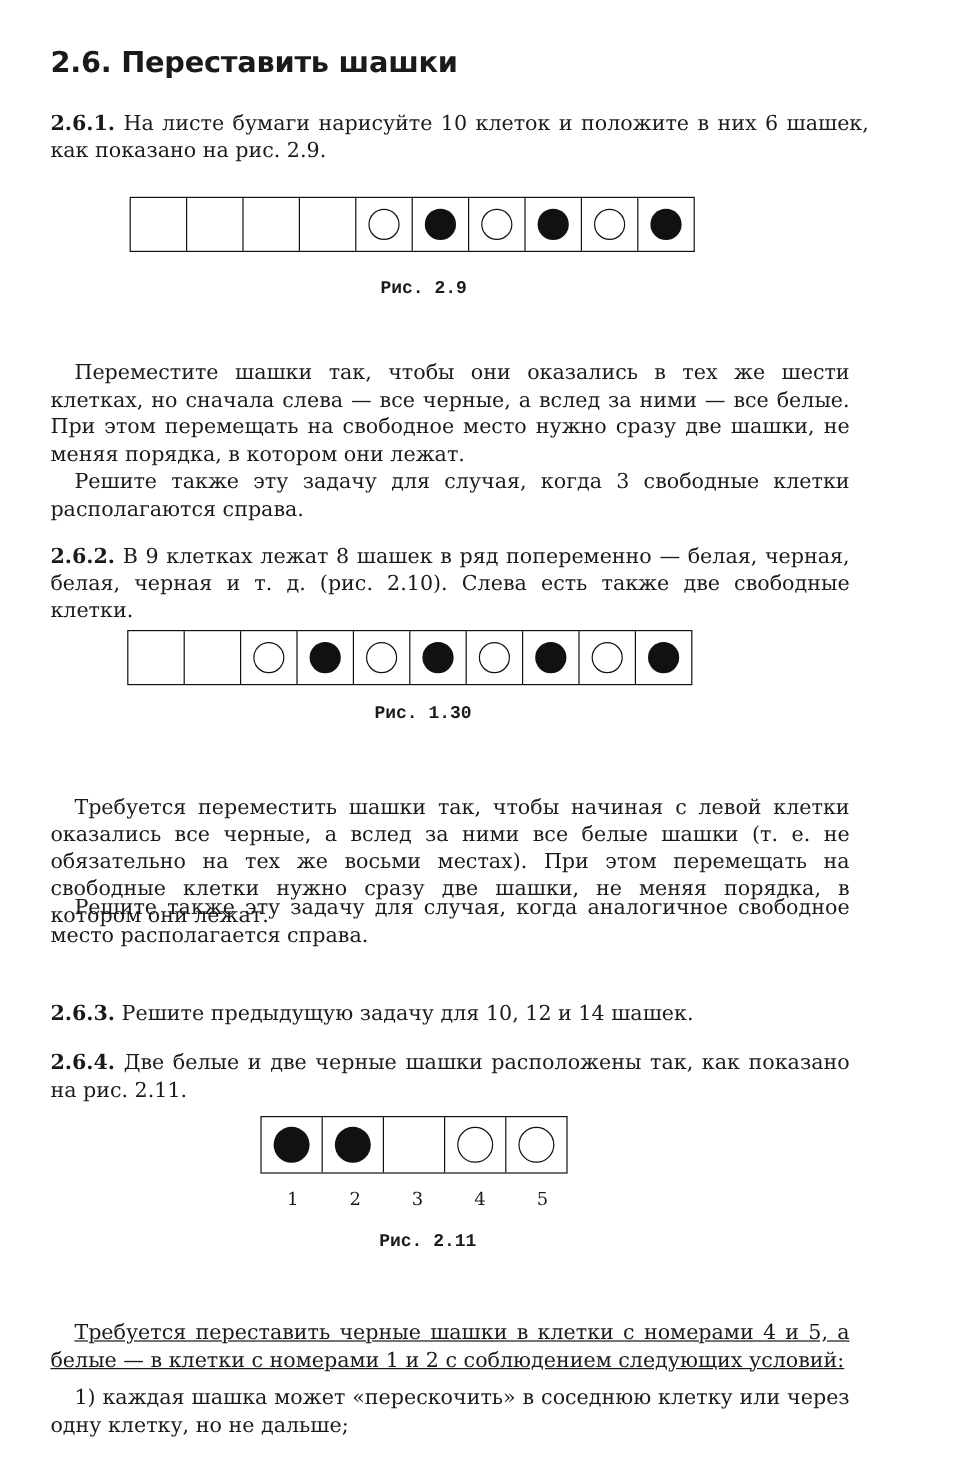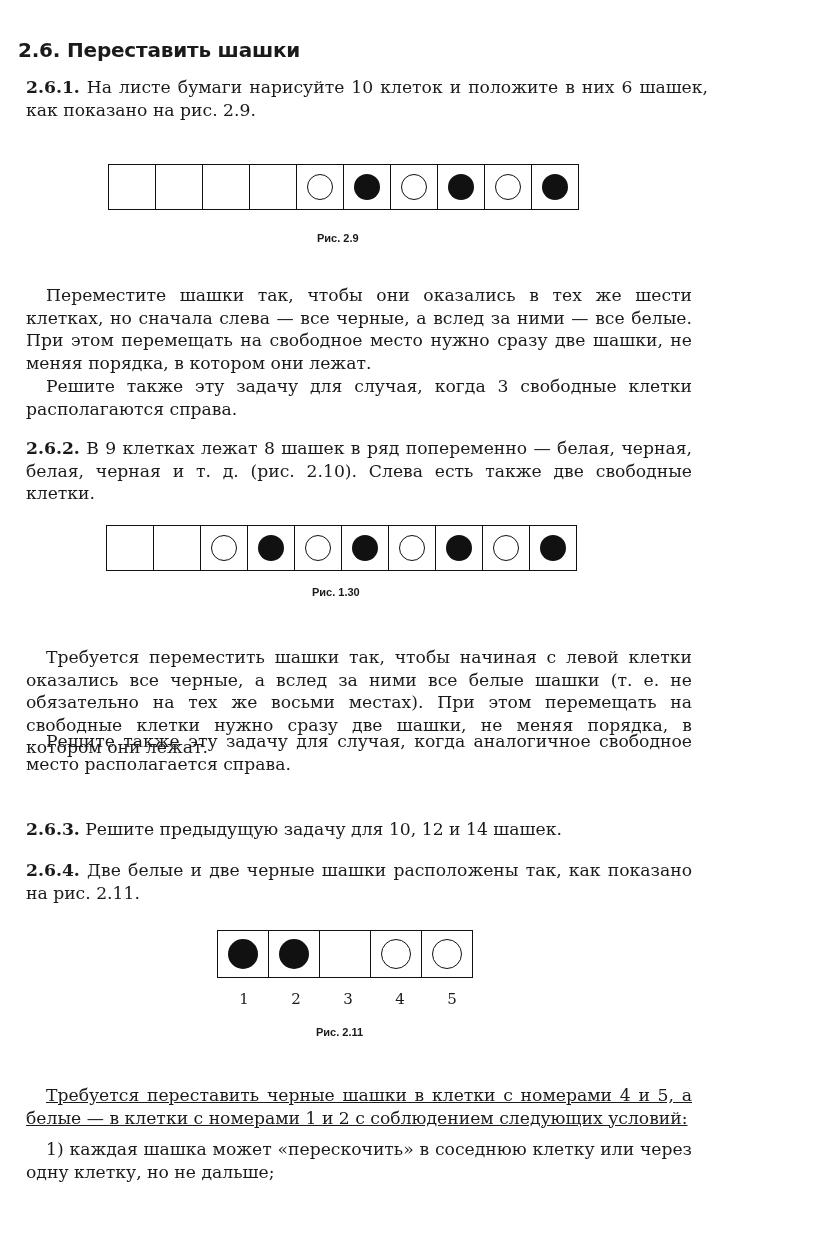--- a/index.html
+++ b/index.html
@@ -1,20 +1,20 @@
 <!DOCTYPE html>
 <html><head>
 <meta charset="utf-8">
 <style>
   html, body { margin: 0; padding: 0; background: #ffffff; }
   body { width: 816px; height: 1236px; position: relative; overflow: hidden; color: #1a1a1a; font-family: "DejaVu Serif", serif; }
-  .heading { position: absolute; left: 18px; top: 38px; font-family: "DejaVu Sans", sans-serif; font-weight: bold; font-size: 20px; letter-spacing: -0.2px; }
-  .para { position: absolute; font-size: 17.2px; line-height: 22.6px; text-align: justify; margin: 0; }
+  .heading { position: absolute; left: 42px; top: 38px; font-family: "DejaVu Sans", sans-serif; font-weight: bold; font-size: 24px; letter-spacing: -0.2px; }
+  .para { position: absolute; font-size: 17.2px; line-height: 22.6px; text-align: justify; margin: 16px; }
   .para b { font-weight: bold; }
-  .caption { position: absolute; font-family: Liberation Sans, sans-serif; font-weight: bold; font-size: 11px; }
+  .caption { position: absolute; font-family: Liberation Mono, monospace; font-weight: bold; font-size: 15px; }
   .board { position: absolute; display: flex; border: 1.6px solid #111; height: 44px; box-sizing: content-box; }
   .cell { width: 46px; height: 44px; border-right: 1.6px solid #111; display: flex; align-items: center; justify-content: center; box-sizing: content-box; }
   .cell:last-child { border-right: none; }
   .disc { width: 26px; height: 26px; border-radius: 50%; box-sizing: border-box; }
   .disc.white { border: 1.6px solid #111; background: #fff; }
   .disc.black { background: #111; }
   .board.big .cell { width: 50px; height: 46px; }
   .board.big { height: 46px; }
   .board.big .disc { width: 30px; height: 30px; }
   .nums { position: absolute; display: flex; font-size: 15px; }

